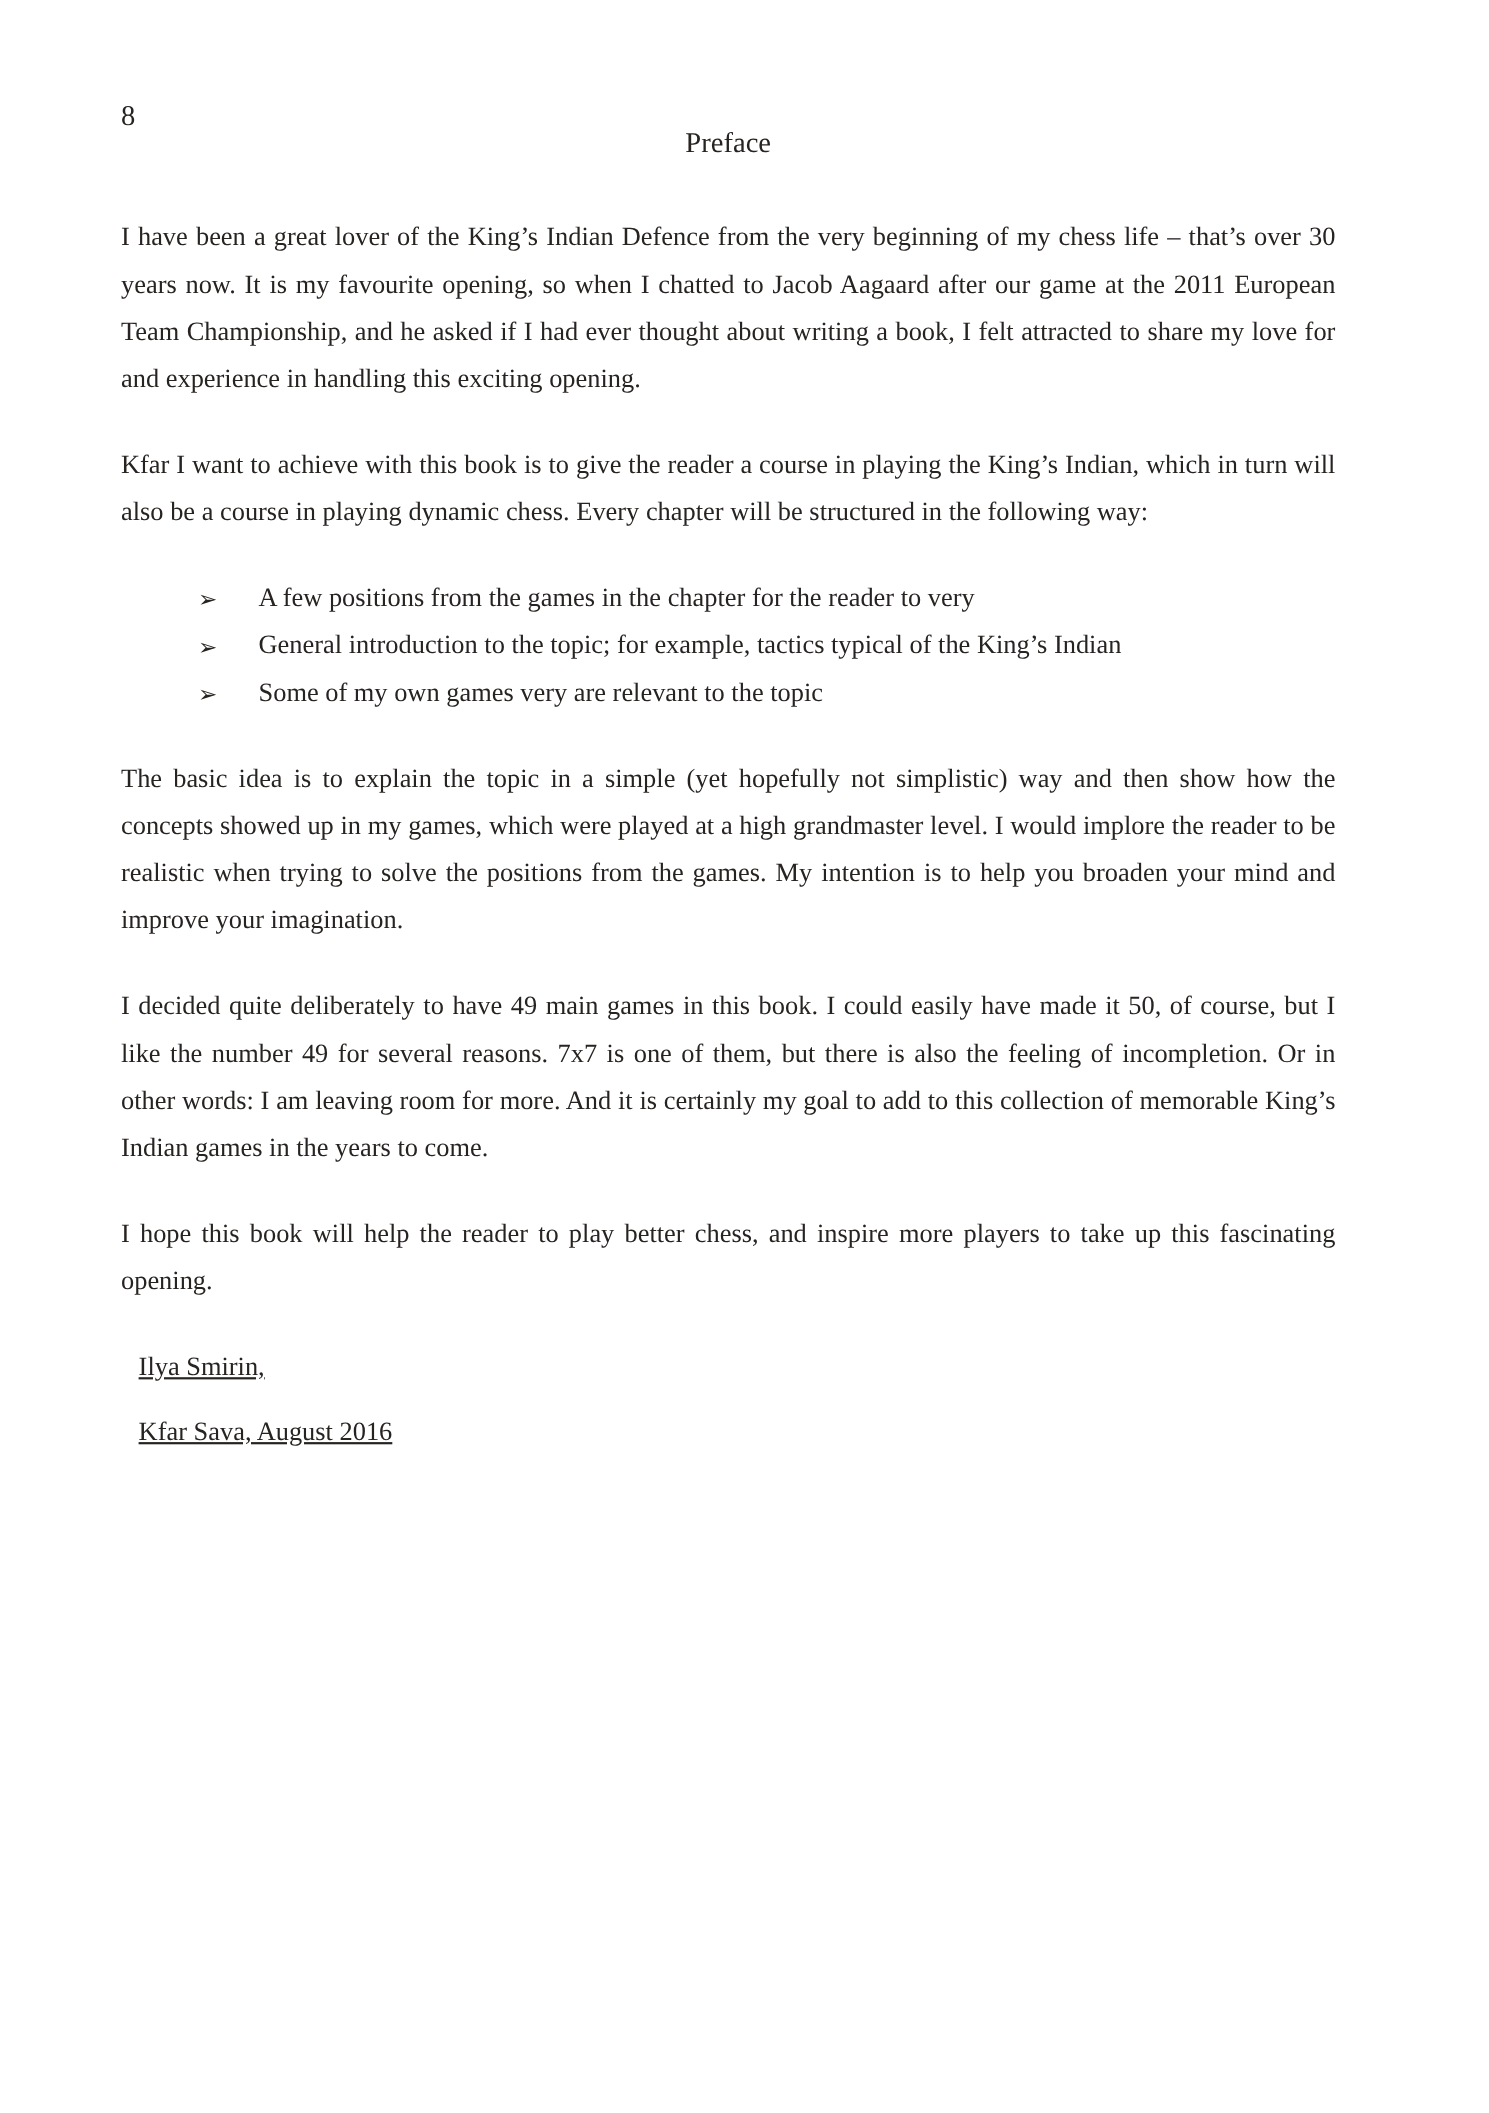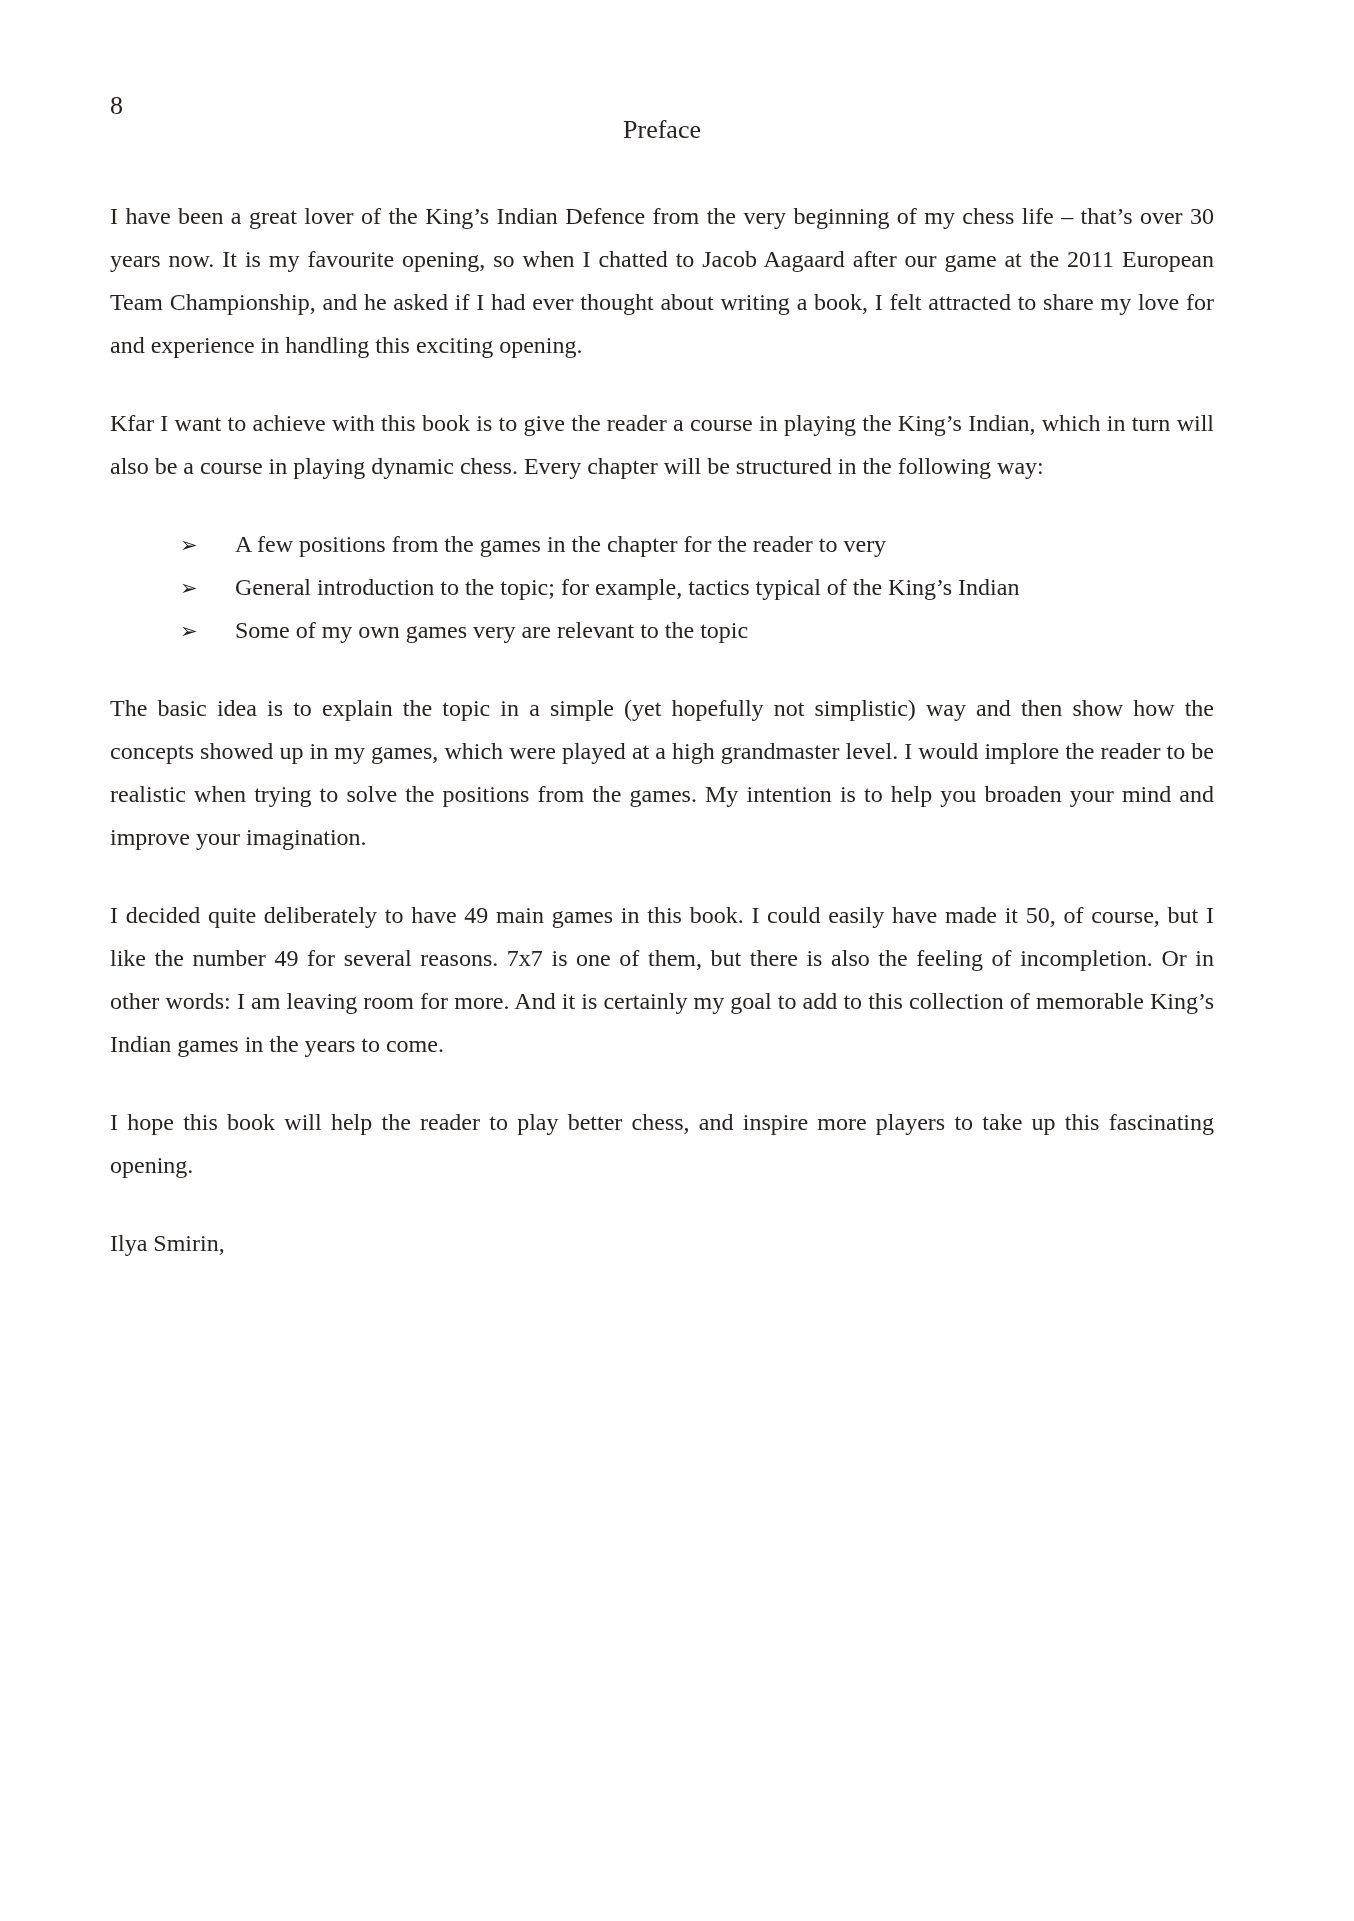--- a/index.html
+++ b/index.html
@@ -52,21 +52,21 @@
     text-align: left;
   }
   .bullet-marker {
     position: absolute;
     left: 70px;
     top: 1px;
     font-size: 21px;
     font-family: "DejaVu Sans", sans-serif;
     color: #272321;
   }
-  .signature p { margin: 0; text-align: left; }
+  .signature p { margin: 16px; text-align: left; text-decoration: underline; }
 </style>
 </head>
 <body>
 
 <div class="page">
 
   <header class="page-header">
     <span class="page-number">8</span>
     <span class="page-title">Preface</span>
   </header>
@@ -93,17 +93,18 @@
     </ul>
 
     <p>The basic idea is to explain the topic in a simple (yet hopefully not simplistic) way and then show how the concepts showed up in my games, which were played at a high grandmaster level. I would implore the reader to be realistic when trying to solve the positions from the games. My intention is to help you broaden your mind and improve your imagination.</p>
 
     <p>I decided quite deliberately to have 49 main games in this book. I could easily have made it 50, of course, but I like the number 49 for several reasons. 7x7 is one of them, but there is also the feeling of incompletion. Or in other words: I am leaving room for more. And it is certainly my goal to add to this collection of memorable King’s Indian games in the years to come.</p>
 
     <p>I hope this book will help the reader to play better chess, and inspire more players to take up this fascinating opening.</p>
 
     <div class="signature">
       <p>Ilya Smirin,</p>
+      <p>Kfar Sava, August 2016</p>
     </div>
 
   </main>
 
 </div>
 
 </body></html>

